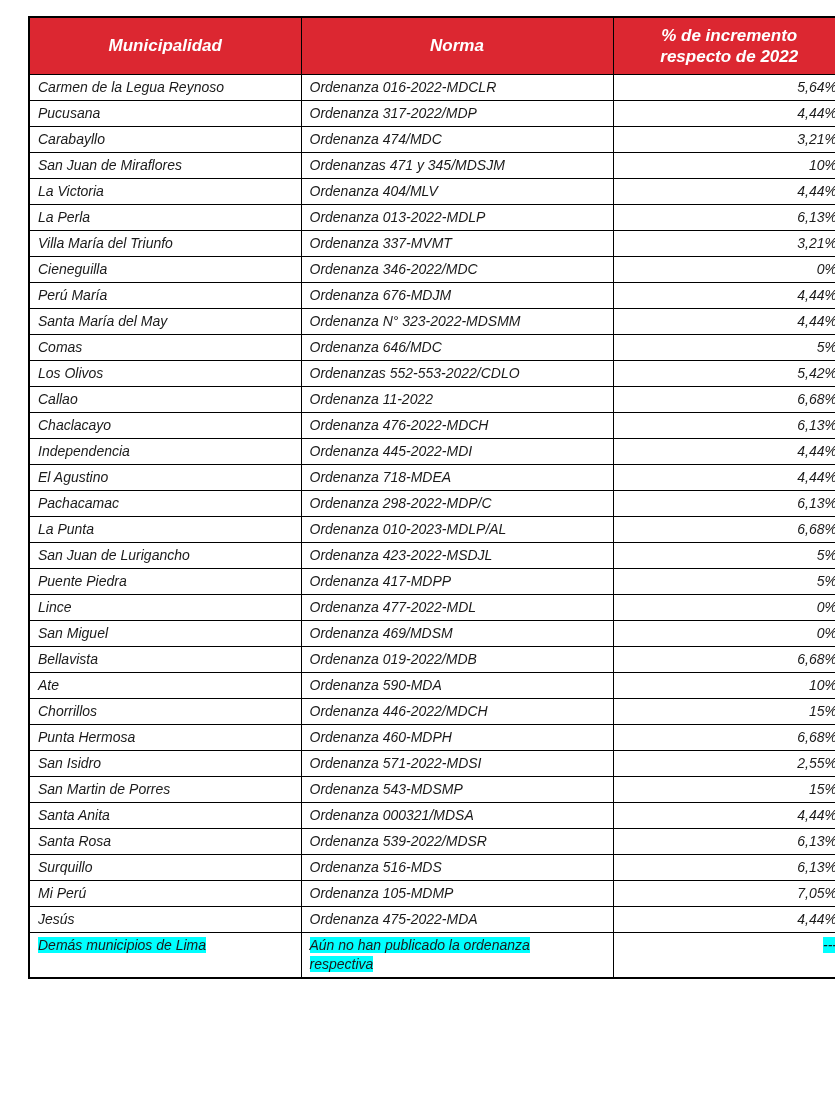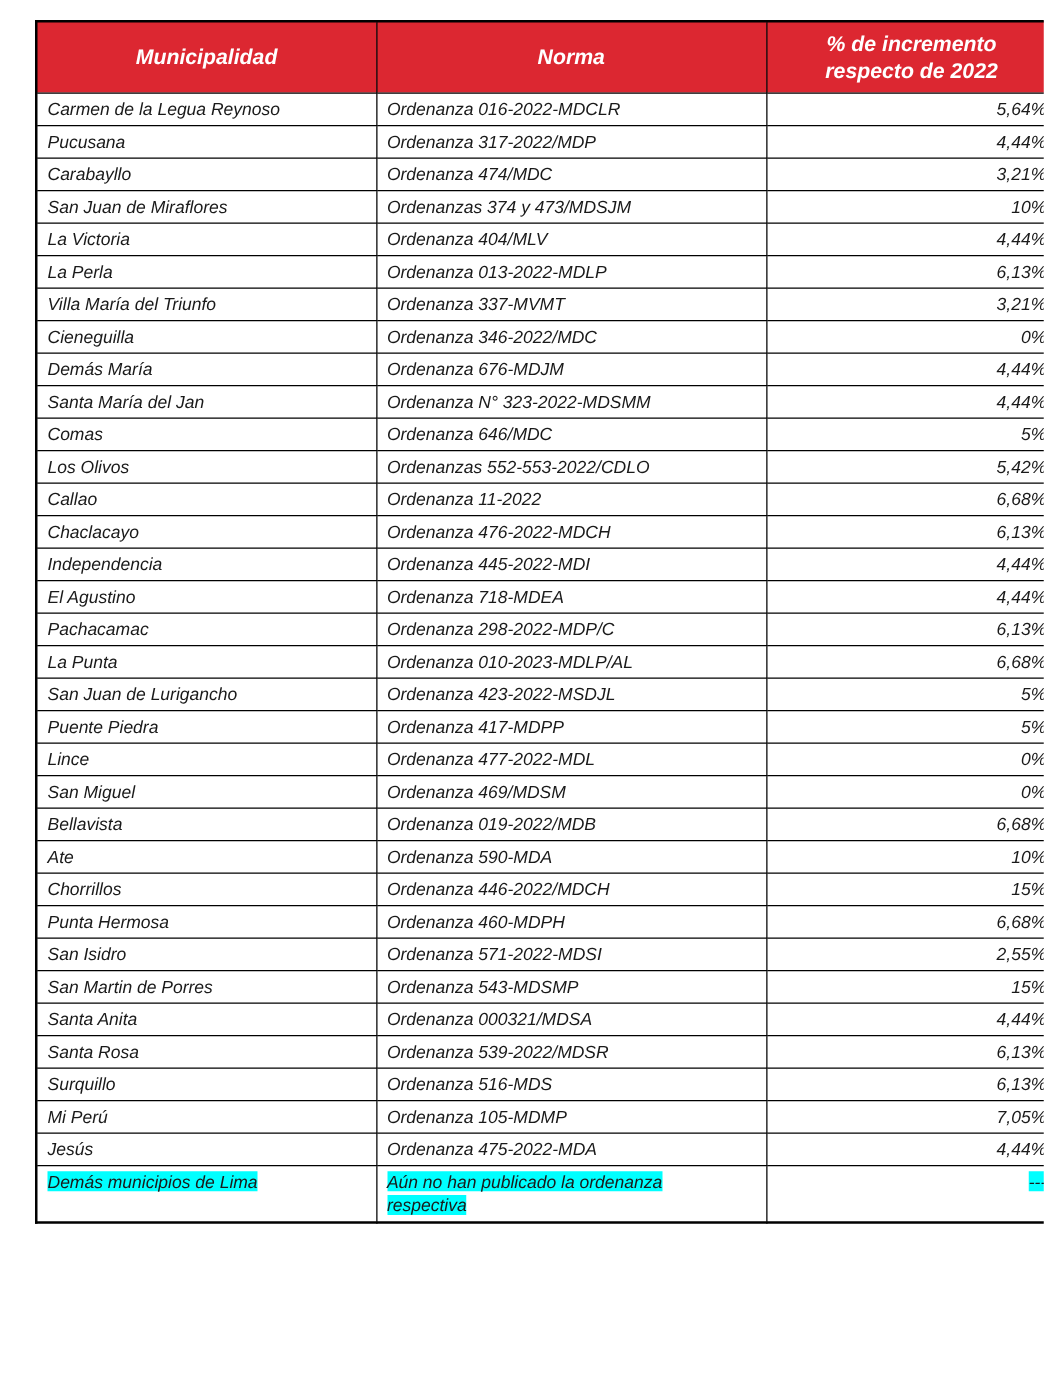--- a/index.html
+++ b/index.html
@@ -91,21 +91,21 @@
         <td><span>Ordenanza 317-2022/MDP</span></td>
         <td><span>4,44%</span></td>
       </tr>
       <tr>
         <td><span>Carabayllo</span></td>
         <td><span>Ordenanza 474/MDC</span></td>
         <td><span>3,21%</span></td>
       </tr>
       <tr>
         <td><span>San Juan de Miraflores</span></td>
-        <td><span>Ordenanzas 374 y 473/MDSJM</span></td>
+        <td><span>Ordenanzas 471 y 345/MDSJM</span></td>
         <td><span>10%</span></td>
       </tr>
       <tr>
         <td><span>La Victoria</span></td>
         <td><span>Ordenanza 404/MLV</span></td>
         <td><span>4,44%</span></td>
       </tr>
       <tr>
         <td><span>La Perla</span></td>
         <td><span>Ordenanza 013-2022-MDLP</span></td>
@@ -115,26 +115,26 @@
         <td><span>Villa María del Triunfo</span></td>
         <td><span>Ordenanza 337-MVMT</span></td>
         <td><span>3,21%</span></td>
       </tr>
       <tr>
         <td><span>Cieneguilla</span></td>
         <td><span>Ordenanza 346-2022/MDC</span></td>
         <td><span>0%</span></td>
       </tr>
       <tr>
-        <td><span>Demás María</span></td>
+        <td><span>Perú María</span></td>
         <td><span>Ordenanza 676-MDJM</span></td>
         <td><span>4,44%</span></td>
       </tr>
       <tr>
-        <td><span>Santa María del Jan</span></td>
+        <td><span>Santa María del May</span></td>
         <td><span>Ordenanza N° 323-2022-MDSMM</span></td>
         <td><span>4,44%</span></td>
       </tr>
       <tr>
         <td><span>Comas</span></td>
         <td><span>Ordenanza 646/MDC</span></td>
         <td><span>5%</span></td>
       </tr>
       <tr>
         <td><span>Los Olivos</span></td>

